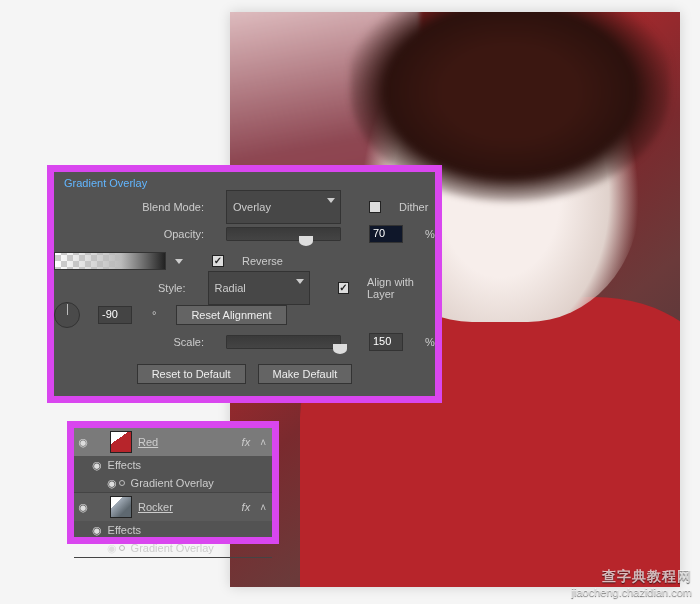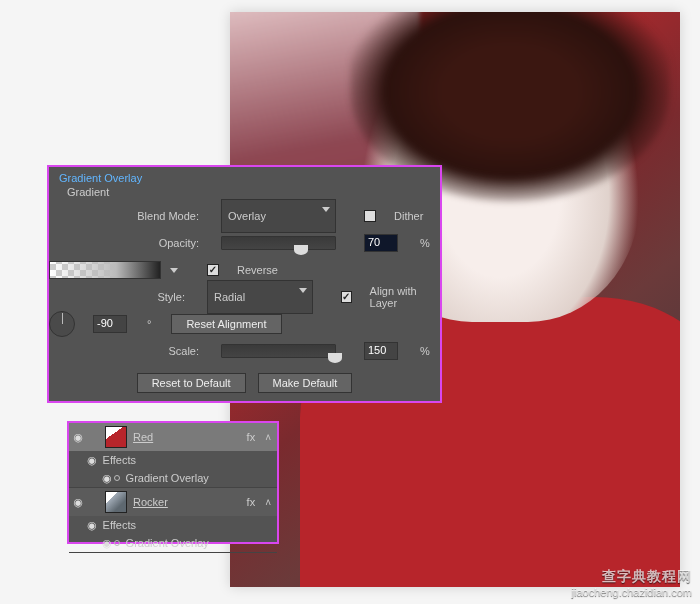--- a/index.html
+++ b/index.html
@@ -5,21 +5,21 @@
     * { box-sizing: border-box; margin: 0; padding: 0; font-family: Tahoma, Arial, sans-serif; user-select: none; }
     body { background: #f5f5f5; width: 700px; height: 604px; position: relative; overflow: hidden; }
     
     .canvas { position: absolute; left: 230px; top: 12px; width: 450px; height: 575px; background: #fff; box-shadow: 0 0 12px rgba(0,0,0,0.15); overflow: hidden; }
     .art-bg { position: absolute; inset: 0; background: linear-gradient(140deg, #b0282c 30%, #7a2a2e 50%, #6b3a3a 65%, #4e373a 85%); }
     .art-splash { position: absolute; left: -30px; top: -30px; width: 220px; height: 330px; background: linear-gradient(170deg, rgba(255,255,255,0.9), rgba(100,110,130,0.5), rgba(90,60,70,0.5)); filter: blur(2px); opacity: 0.9; }
     .art-face { position: absolute; right: 40px; top: 0; width: 280px; height: 310px; background: radial-gradient(ellipse at 50% 60%, #f7eeeb 30%, #e0d2cc 55%, transparent 70%); border-radius: 50% 50% 40% 40%; }
     .art-hair { position: absolute; right: 10px; top: -30px; width: 320px; height: 220px; background: radial-gradient(ellipse at 50% 50%, #3b1711 30%, #2b110d 55%, transparent 75%); border-radius: 50% 50% 70% 70%; filter: blur(3px); }
     .art-shirt { position: absolute; right: -40px; bottom: -10px; width: 420px; height: 300px; background: #b7252b; border-radius: 40% 30% 0 0; }
     
-    .panel { position: absolute; background: #535353; color: #ccc; font-size: 11px; border: 2px solid #d946ef; }
+    .panel { position: absolute; background: #535353; color: #ccc; font-size: 11px; border: 7px solid #d946ef; }
     .go-panel { left: 47px; top: 165px; width: 395px; height: 238px; }
     .go-title { color: #62b6ff; padding: 5px 10px 2px; }
     .go-sub { color: #ccc; padding: 0 18px 2px; }
     .row { display: flex; align-items: center; margin: 5px 0; height: 22px; gap: 12px; }
     .lbl { width: 160px; text-align: right; padding-right: 10px; }
     .select { position: relative; background: #474747; border: 1px solid #333; height: 16px; width: 115px; padding: 16px 6px; display: flex; align-items: center; cursor: pointer; }
     .select::after { content: ""; position: absolute; right: 5px; top: 7px; border-left: 4px solid transparent; border-right: 4px solid transparent; border-top: 5px solid #ccc; }
     .checkbox { width: 12px; height: 12px; border: 1px solid #222; background: #ddd; display: inline-flex; align-items: center; justify-content: center; margin-right: 6px; cursor: pointer; }
     .checked::after { content: "✓"; color: #232323; font-size: 10px; font-weight: bold; line-height: 1; }
     .numbox { background: #444; border: 1px solid #333; color: #fff; width: 34px; height: 18px; padding: 1px 3px; }
@@ -35,21 +35,21 @@
     
     .layers { left: 67px; top: 421px; width: 212px; height: 123px; }
     .layer { border-bottom: 1px solid #444; }
     .layer-top { display: flex; align-items: center; height: 28px; background: #5b5b5b; }
     .layer-top.active { background: #7a7a7a; }
     .eye { width: 18px; display: flex; justify-content: center; align-items: center; color: #ddd; cursor: pointer; }
     .thumb { width: 22px; height: 22px; border: 1px solid #222; background: #fff; margin: 0 4px; }
     .thumb.red { background: linear-gradient(145deg, #fff 35%, #b7252b 35%); }
     .thumb.rock { background: linear-gradient(135deg, #fff 30%, #9fa9b4 30%, #5e6870 70%); }
     .lname { flex: 1; text-decoration: underline; padding-left: 2px; }
-    .fx { padding-right: 4px; }
+    .fx { padding-right: 4px; font-style: italic; }
     .chev { padding: 0 6px; cursor: pointer; font-size: 10px; }
     .subfx { padding-left: 40px; height: 18px; display: flex; align-items: center; }
     .subfx2 { padding-left: 55px; }
     .dot { width: 6px; height: 6px; border-radius: 50%; border: 1px solid #bbb; margin-right: 6px; }
     
     .watermark { position: absolute; right: 8px; bottom: 6px; text-align: right; font-size: 11px; color: rgba(255,255,255,0.7); text-shadow: 0 1px 1px rgba(0,0,0,0.6); }
     .watermark .cn { font-size: 14px; font-weight: bold; letter-spacing: 1px; }
   </style>
 </head>
 <body>
@@ -57,21 +57,20 @@
 <div class="canvas">
   <div class="art-bg"></div>
   <div class="art-splash"></div>
   <div class="art-shirt"></div>
   <div class="art-face"></div>
   <div class="art-hair"></div>
 </div>
 
 <div class="panel go-panel">
   <div class="go-title">Gradient Overlay</div>
-  <div class="go-sub">Gradient</div>
 
   <div class="row">
     <span class="lbl">Blend Mode:</span>
     <div class="select">
         <span>Overlay</span>
       </div>
     <span style="margin-left:16px" class="checkbox"></span>
     <span>Dither</span>
   </div>
 

